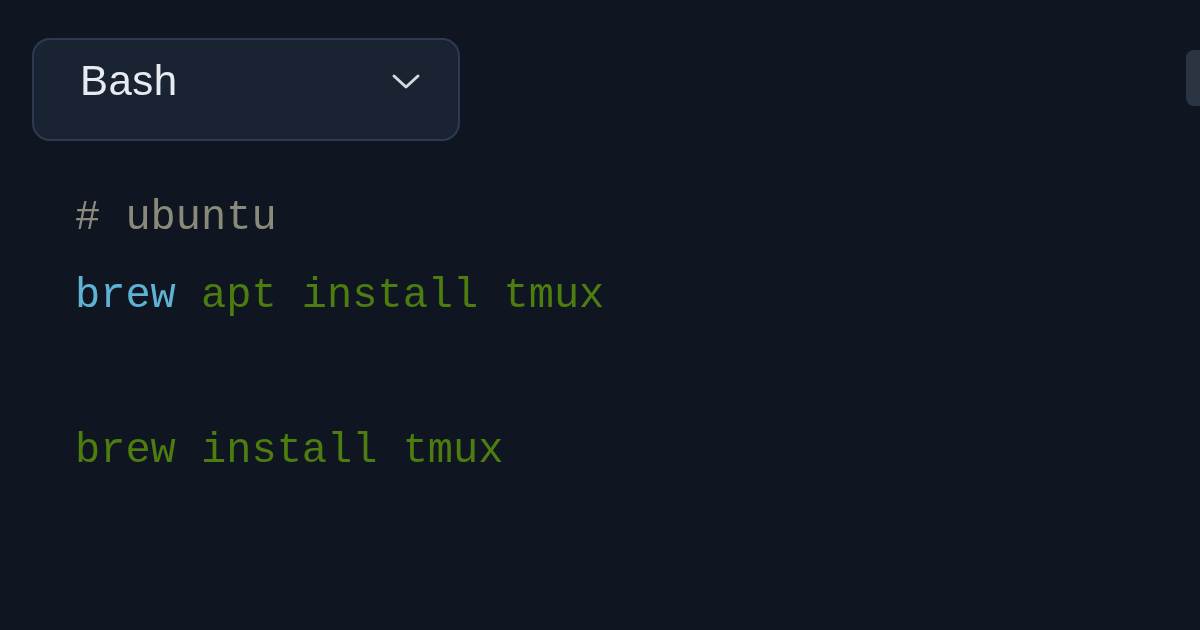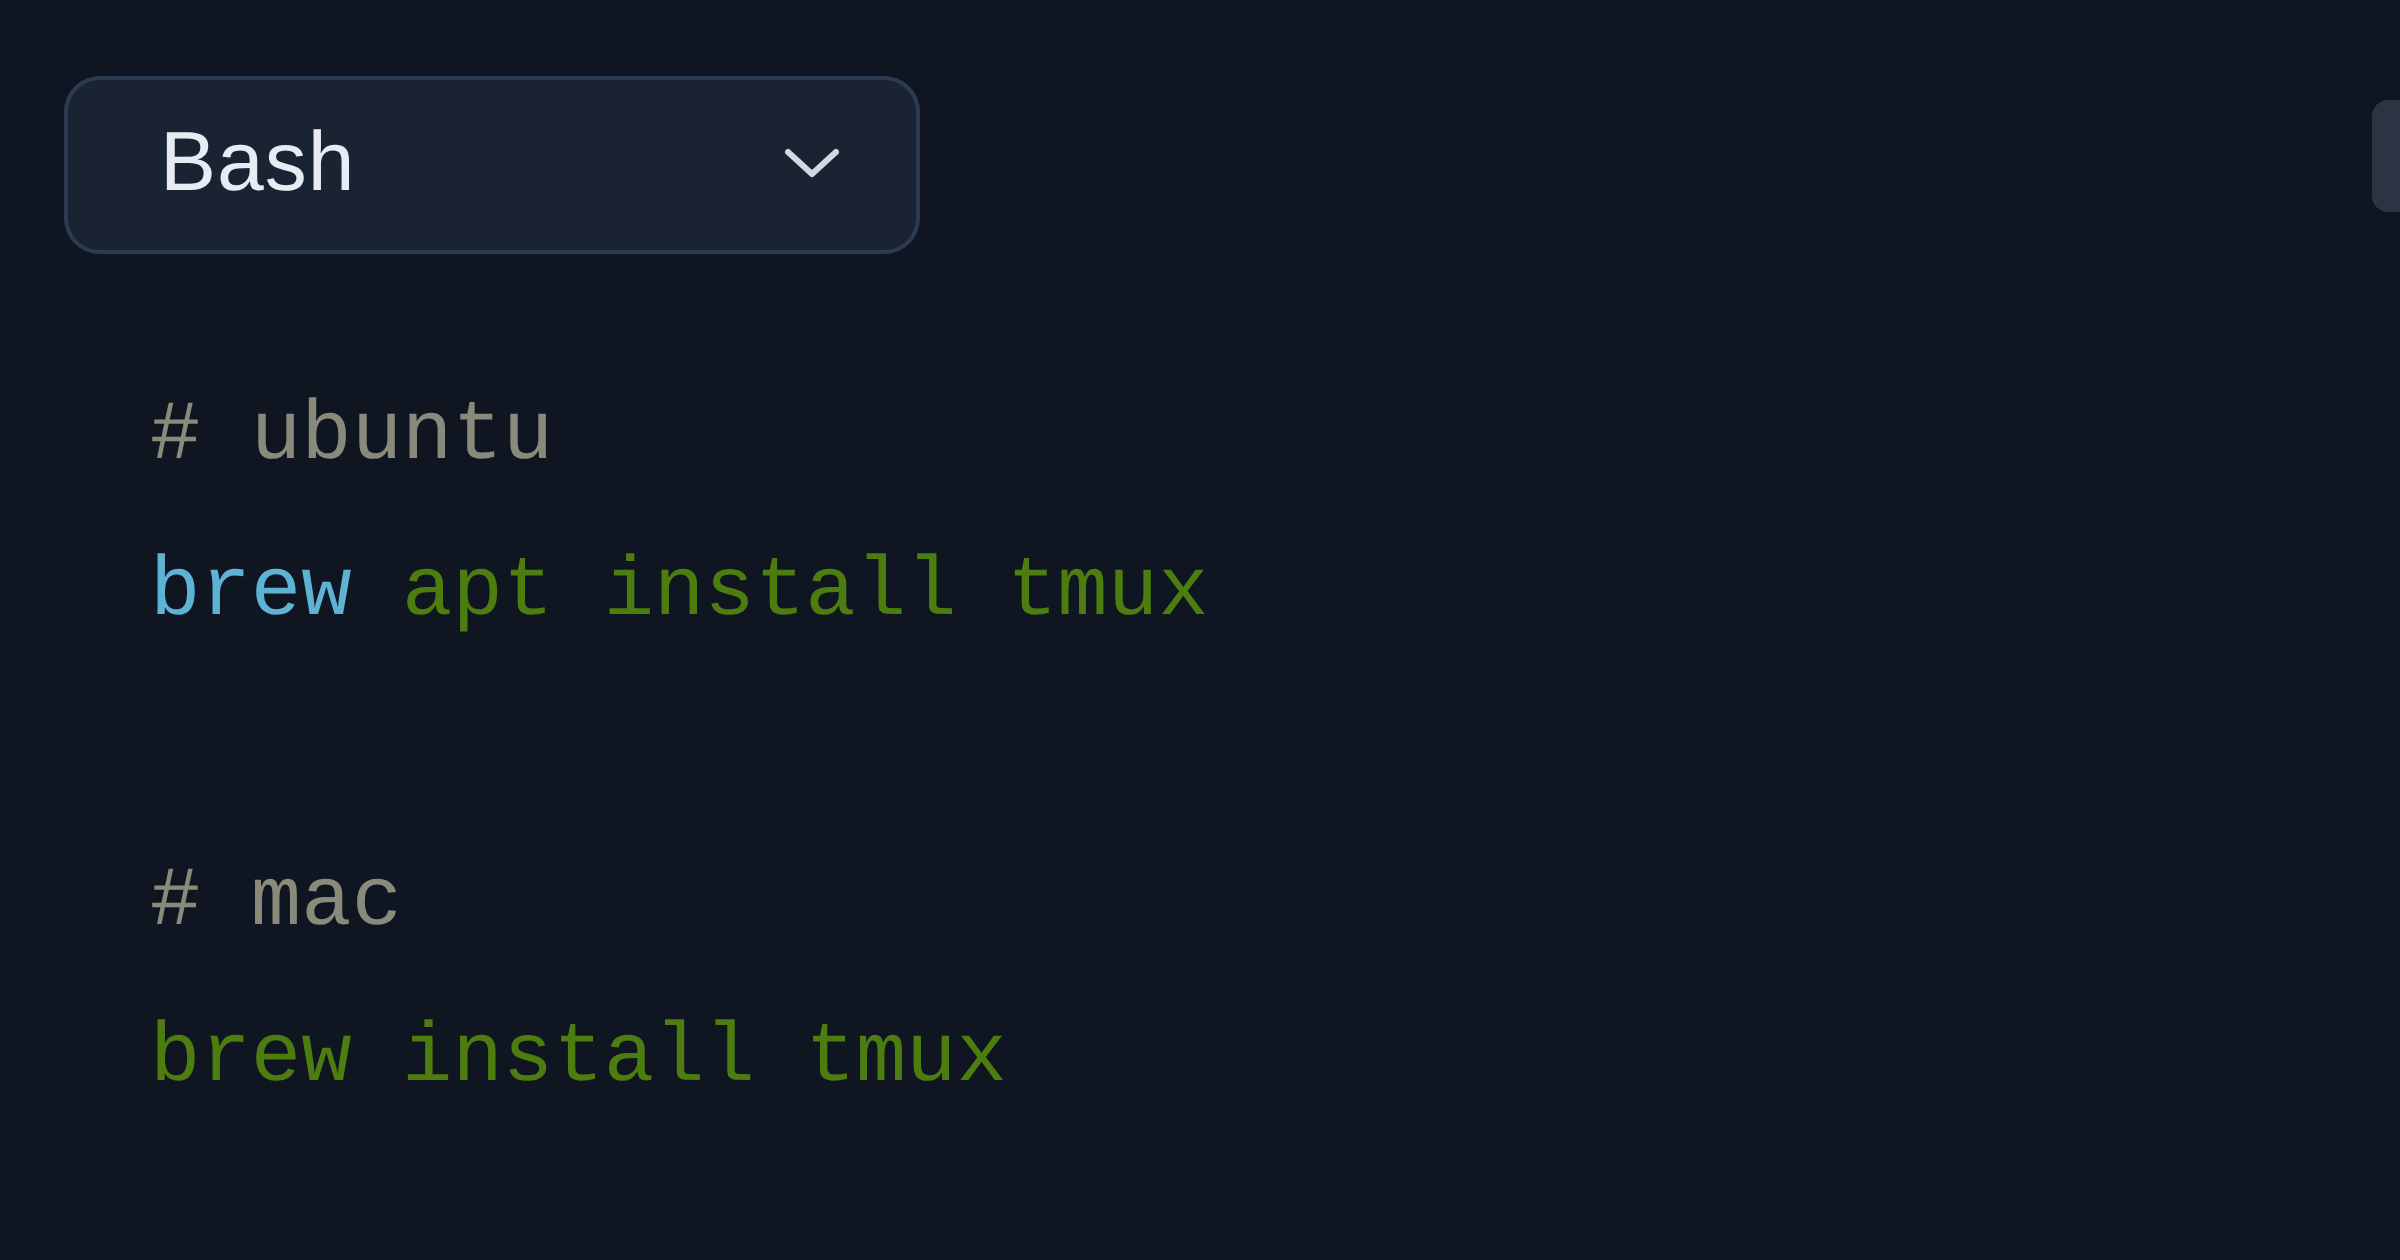--- a/index.html
+++ b/index.html
@@ -18,21 +18,21 @@
     .language-selector {
       position: absolute;
       top: 38px;
       left: 32px;
       display: flex;
       align-items: center;
       justify-content: space-between;
       background: #1a2332;
       border: 2px solid #2d3b52;
       border-radius: 18px;
-      padding: 17px 36px 20px 46px;
+      padding: 17px 36px 34px 46px;
       width: 428px;
       cursor: pointer;
     }
     .language-selector-label {
       color: #e8ecf2;
       font-size: 42px;
       font-weight: 500;
       letter-spacing: 0.5px;
     }
     .chevron-icon {
@@ -89,17 +89,16 @@
     <svg viewBox="0 0 32 20" fill="none">
       <path d="M4 5 L16 16 L28 5" stroke="#d4d8e0" stroke-width="3" stroke-linecap="round" stroke-linejoin="round"></path>
     </svg>
   </span>
 </div>
 
 <div class="code-block">
   <div class="code-line"><span class="comment"># ubuntu</span></div>
   <div class="code-line"><span class="keyword">brew</span><span class="plain"> apt install tmux</span></div>
   <div class="blank-line"></div>
-  <div class="code-line"><span class="comment"># mac</span></div>
   <div class="code-line"><span class="plain">brew install tmux</span></div>
 </div>
 
 <div class="right-edge"></div>
 
 </body></html>

